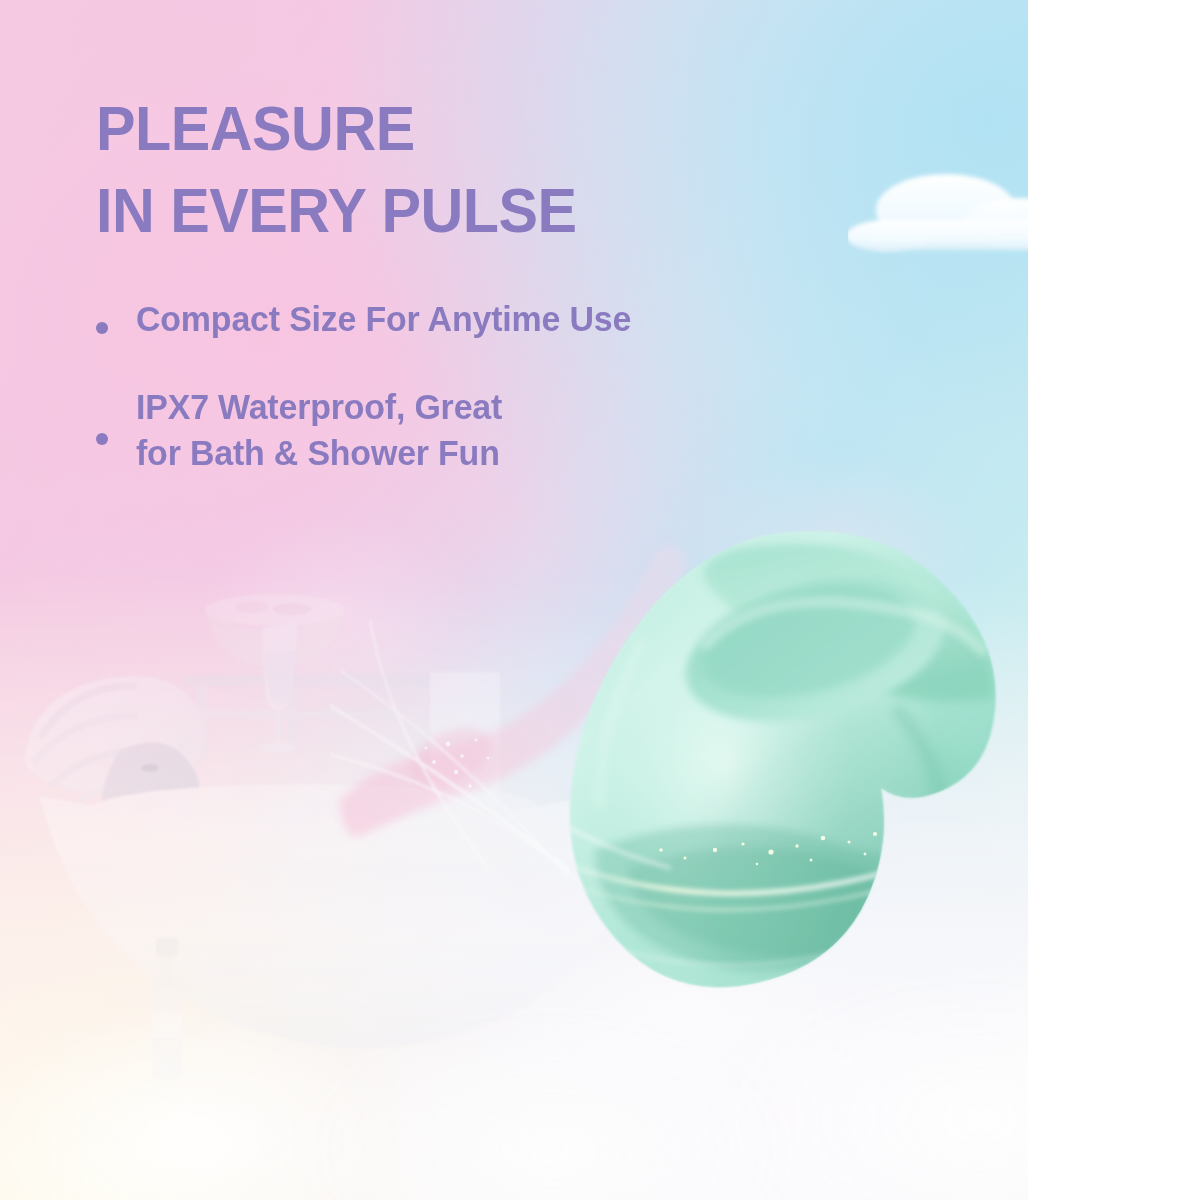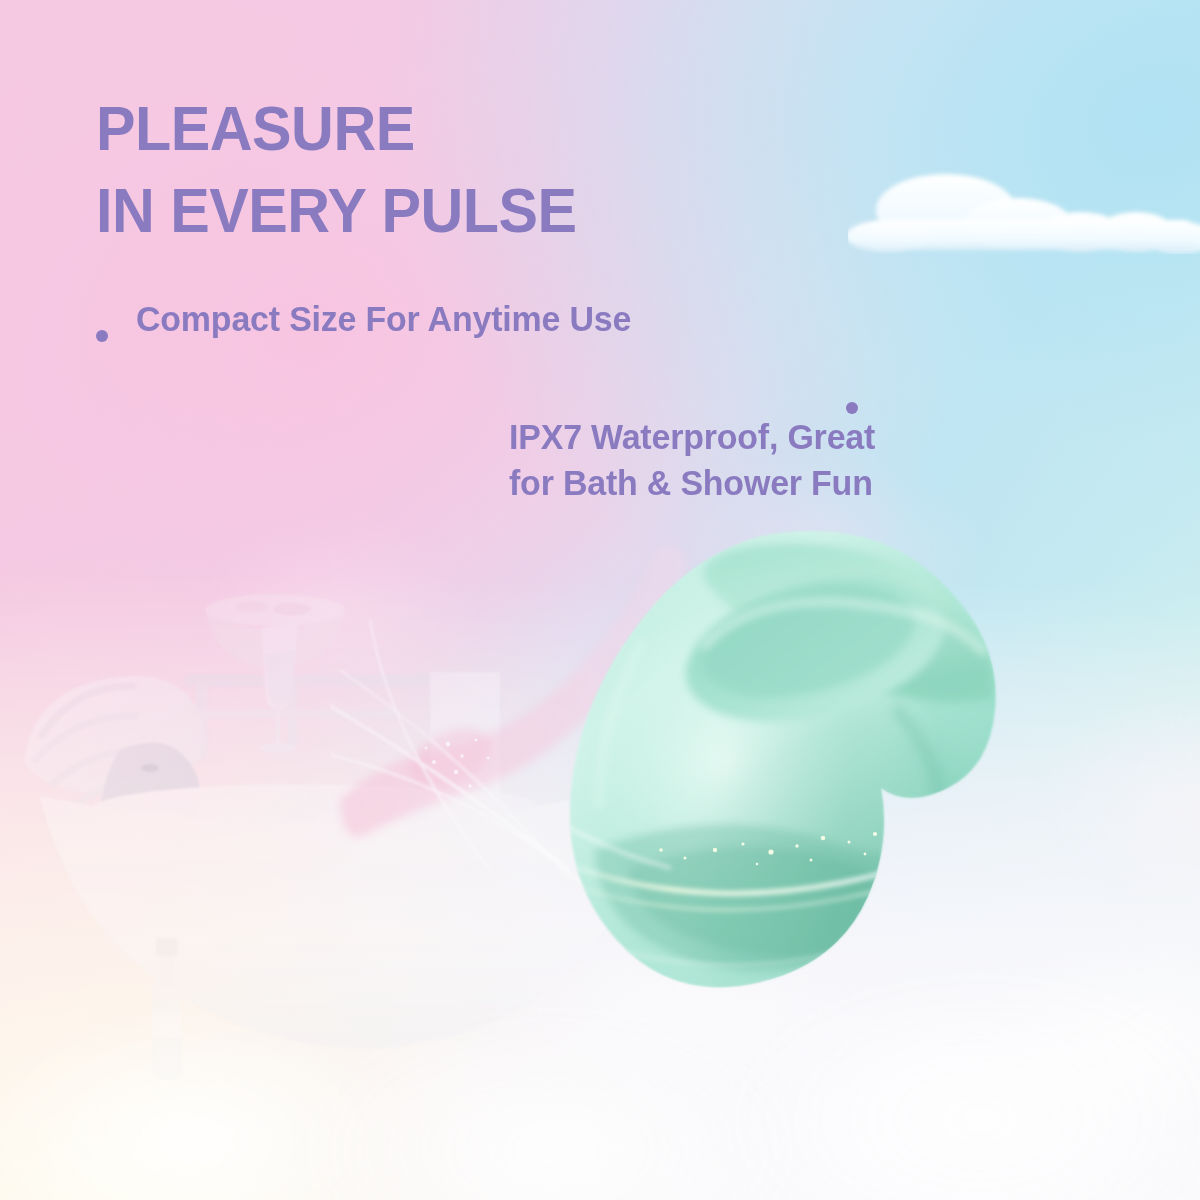--- a/index.html
+++ b/index.html
@@ -6,21 +6,21 @@
     margin: 0;
     padding: 0;
     background: #ffffff;
   }
   body {
     font-family: "Liberation Sans", sans-serif;
   }
 
   #banner {
     position: relative;
-    width: 1200px;
+    width: 1028px;
     height: 1200px;
     overflow: hidden;
     background: #fef9c3;
   }
 
   
   .bg-layer {
     position: absolute;
     inset: 0;
     pointer-events: none;
@@ -160,24 +160,24 @@
   }
 
   .bullets {
     list-style: none;
     margin: 44px 0 0 0;
     padding: 0;
   }
   .bullet {
     position: relative;
     display: flex;
-    align-items: flex-end;
+    align-items: center;
     margin-bottom: 42px;
   }
-  .bullet:last-child { margin-bottom: 16px; flex-direction: column; }
+  .bullet:last-child { margin-bottom: 16px; }
 
   .bullet-dot {
     flex: 0 0 auto;
     width: 12px;
     height: 12px;
     border-radius: 50%;
     background: #8a7bc0;
     margin-top: 18px;
     margin-right: 28px;
   }

